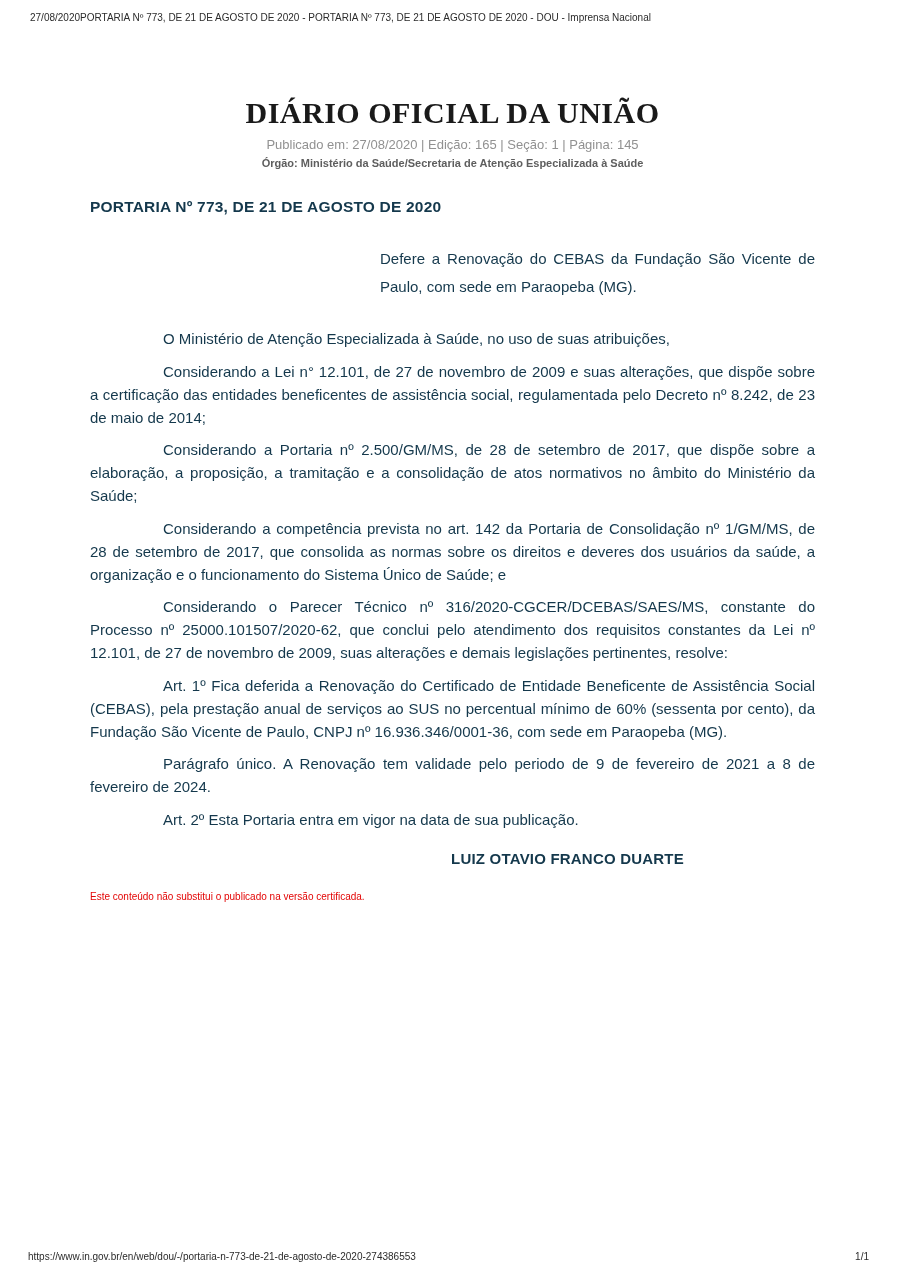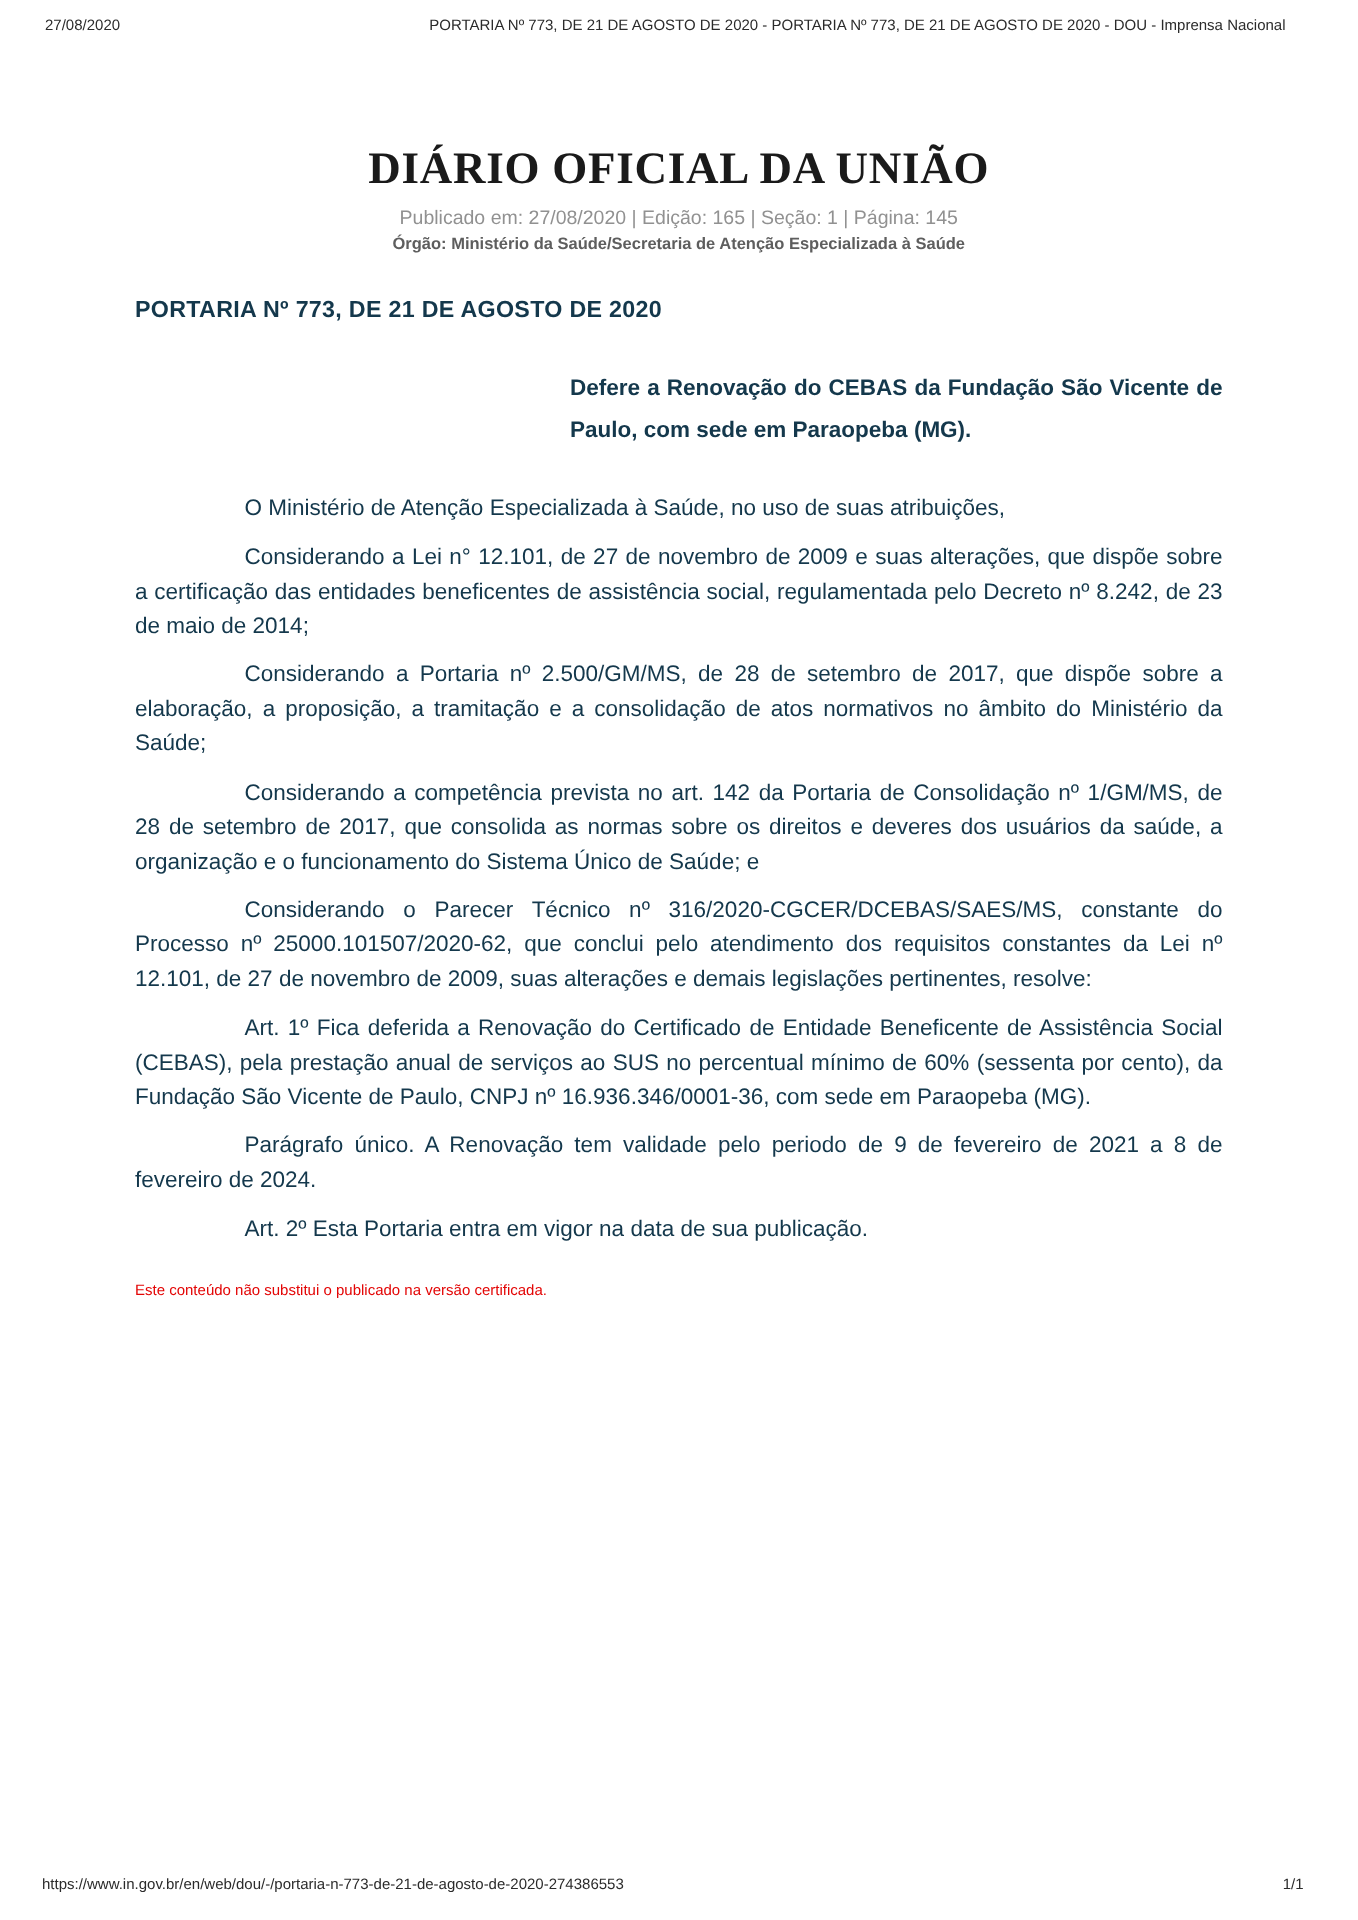--- a/index.html
+++ b/index.html
@@ -14,21 +14,21 @@
 
   
   .print-header {
     display: flex;
     align-items: baseline;
     padding: 12px 48px 0 30px;
     font-size: 10px;
     color: #2b2b2b;
   }
   .print-header .ph-date { white-space: nowrap; }
-  .print-header .ph-title { flex: 1; text-align: right; }
+  .print-header .ph-title { flex: 1; text-align: left; }
 
   .print-footer {
     position: absolute;
     left: 0; right: 0;
     bottom: 18px;
     display: flex;
     justify-content: space-between;
     padding: 0 36px 0 28px;
     font-size: 10px;
     color: #2b2b2b;
@@ -65,21 +65,20 @@
     margin-top: 29px;
     text-align: left;
     font-weight: bold;
     font-size: 15.5px;
     letter-spacing: 0.2px;
   }
   .doc-summary {
     margin: 29px 0 16px 290px;
     text-align: justify;
     line-height: 28px;
-    font-weight: bold;
   }
   .doc-paragraphs { margin-top: 26px; }
   .doc-paragraphs p {
     text-align: justify;
     text-indent: 73px;
     line-height: 23px;
     margin-bottom: 9.5px;
   }
   .doc-signature {
     margin-top: 19px;
@@ -125,19 +124,20 @@
 
       <p>Considerando o Parecer Técnico nº 316/2020-CGCER/DCEBAS/SAES/MS, constante do Processo nº 25000.101507/2020-62, que conclui pelo atendimento dos requisitos constantes da Lei nº 12.101, de 27 de novembro de 2009, suas alterações e demais legislações pertinentes, resolve:</p>
 
       <p>Art. 1º Fica deferida a Renovação do Certificado de Entidade Beneficente de Assistência Social (CEBAS), pela prestação anual de serviços ao SUS no percentual mínimo de 60% (sessenta por cento), da Fundação São Vicente de Paulo, CNPJ nº 16.936.346/0001-36, com sede em Paraopeba (MG).</p>
 
       <p>Parágrafo único. A Renovação tem validade pelo periodo de 9 de fevereiro de 2021 a 8 de fevereiro de 2024.</p>
 
       <p>Art. 2º Esta Portaria entra em vigor na data de sua publicação.</p>
     </div>
 
+  <div class="doc-signature">LUIZ OTAVIO FRANCO DUARTE</div>
   <div class="doc-disclaimer">Este conteúdo não substitui o publicado na versão certificada.</div>
 </article>
 
 <footer class="print-footer">
   <span>https://www.in.gov.br/en/web/dou/-/portaria-n-773-de-21-de-agosto-de-2020-274386553</span>
   <span>1/1</span>
 </footer>
 
 </body></html>

